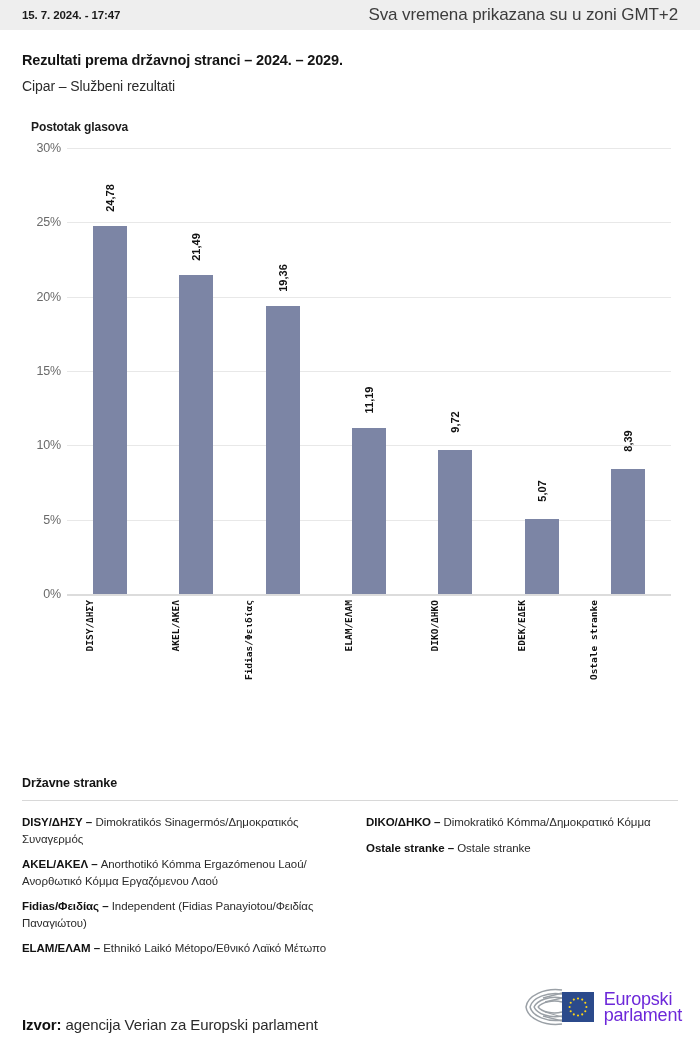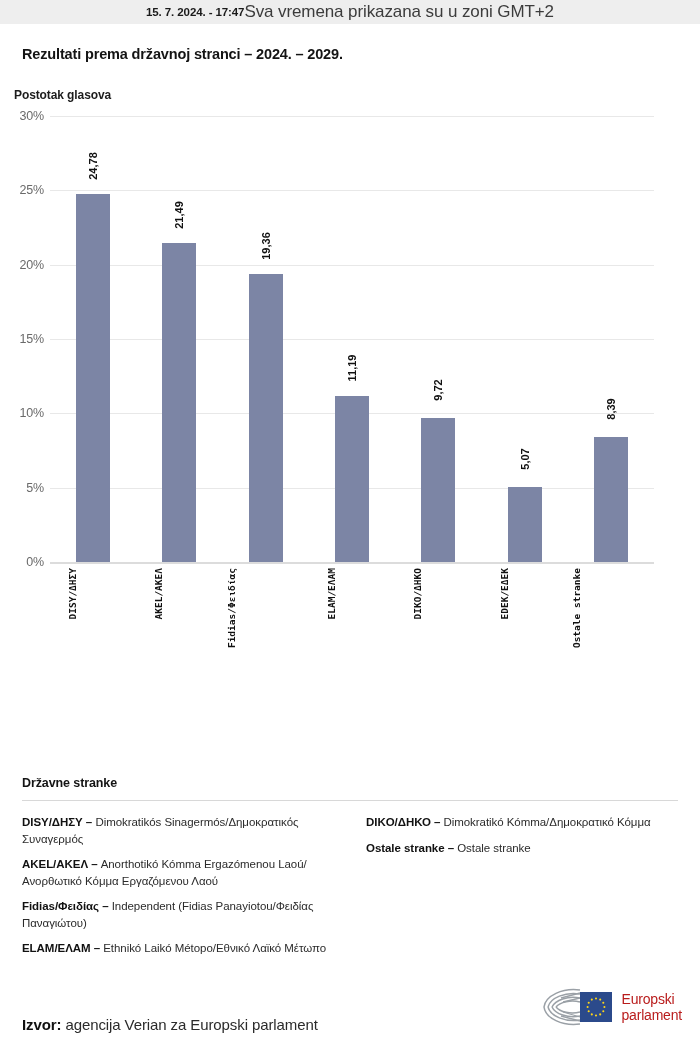--- a/index.html
+++ b/index.html
@@ -11,25 +11,25 @@
     height: 1049px;
     background: #ffffff;
     font-family: "Liberation Sans", sans-serif;
     color: #1a1a1a;
     overflow: hidden;
     position: relative;
   }
 
   
   .topbar {
-    height: 24px;
+    height: 30px;
     background: #eeeeee;
     display: flex;
     align-items: center;
-    justify-content: center;
+    justify-content: space-between;
     padding: 0 22px 0 22px;
     box-sizing: border-box;
   }
   .topbar-left {
     font-size: 11.5px;
     font-weight: bold;
     color: #1a1a1a;
     letter-spacing: -0.1px;
   }
   .topbar-right {
@@ -53,21 +53,21 @@
     font-size: 14px;
     font-weight: normal;
     color: #2b2b2b;
     letter-spacing: -0.1px;
     margin: 0;
   }
 
   
   .chart-block {
     margin-top: 26px;
-    padding-left: 4px;
+    padding-left: 21px;
     position: relative;
   }
   .axis-title {
     font-size: 12px;
     font-weight: bold;
     color: #1c1c1c;
     margin: 0 0 0 10px;
     letter-spacing: -0.1px;
   }
 
@@ -229,36 +229,37 @@
     top: -18px;
     display: flex;
     align-items: center;
     gap: 8px;
   }
   .ep-mark {
     display: flex;
     align-items: center;
   }
   .ep-text {
-    font-size: 14px;
+    font-size: 18px;
     line-height: 16px;
-    color: #b91c1c;
+    color: #6d28d9;
     letter-spacing: -0.2px;
   }
 </style>
 </head>
 <body>
 
 <div class="topbar">
   <div class="topbar-left">15. 7. 2024. - 17:47</div>
   <div class="topbar-right">Sva vremena prikazana su u zoni GMT+2</div>
 </div>
 
 <div class="titles">
   <h1 class="main-title">Rezultati prema državnoj stranci – 2024. – 2029.</h1>
+  <h2 class="sub-title">Cipar – Službeni rezultati</h2>
 </div>
 
 <div class="chart-block">
   <div class="axis-title">Postotak glasova</div>
 
   <div class="plot-wrap">
     <div class="grid-area" id="grid-area">
         <div class="gridline baseline" style="top: 446px;"></div>
         <div class="ytick" style="top: 446px; left: -46px;">0%</div>
         <div class="gridline" style="top: 371.667px;"></div>

